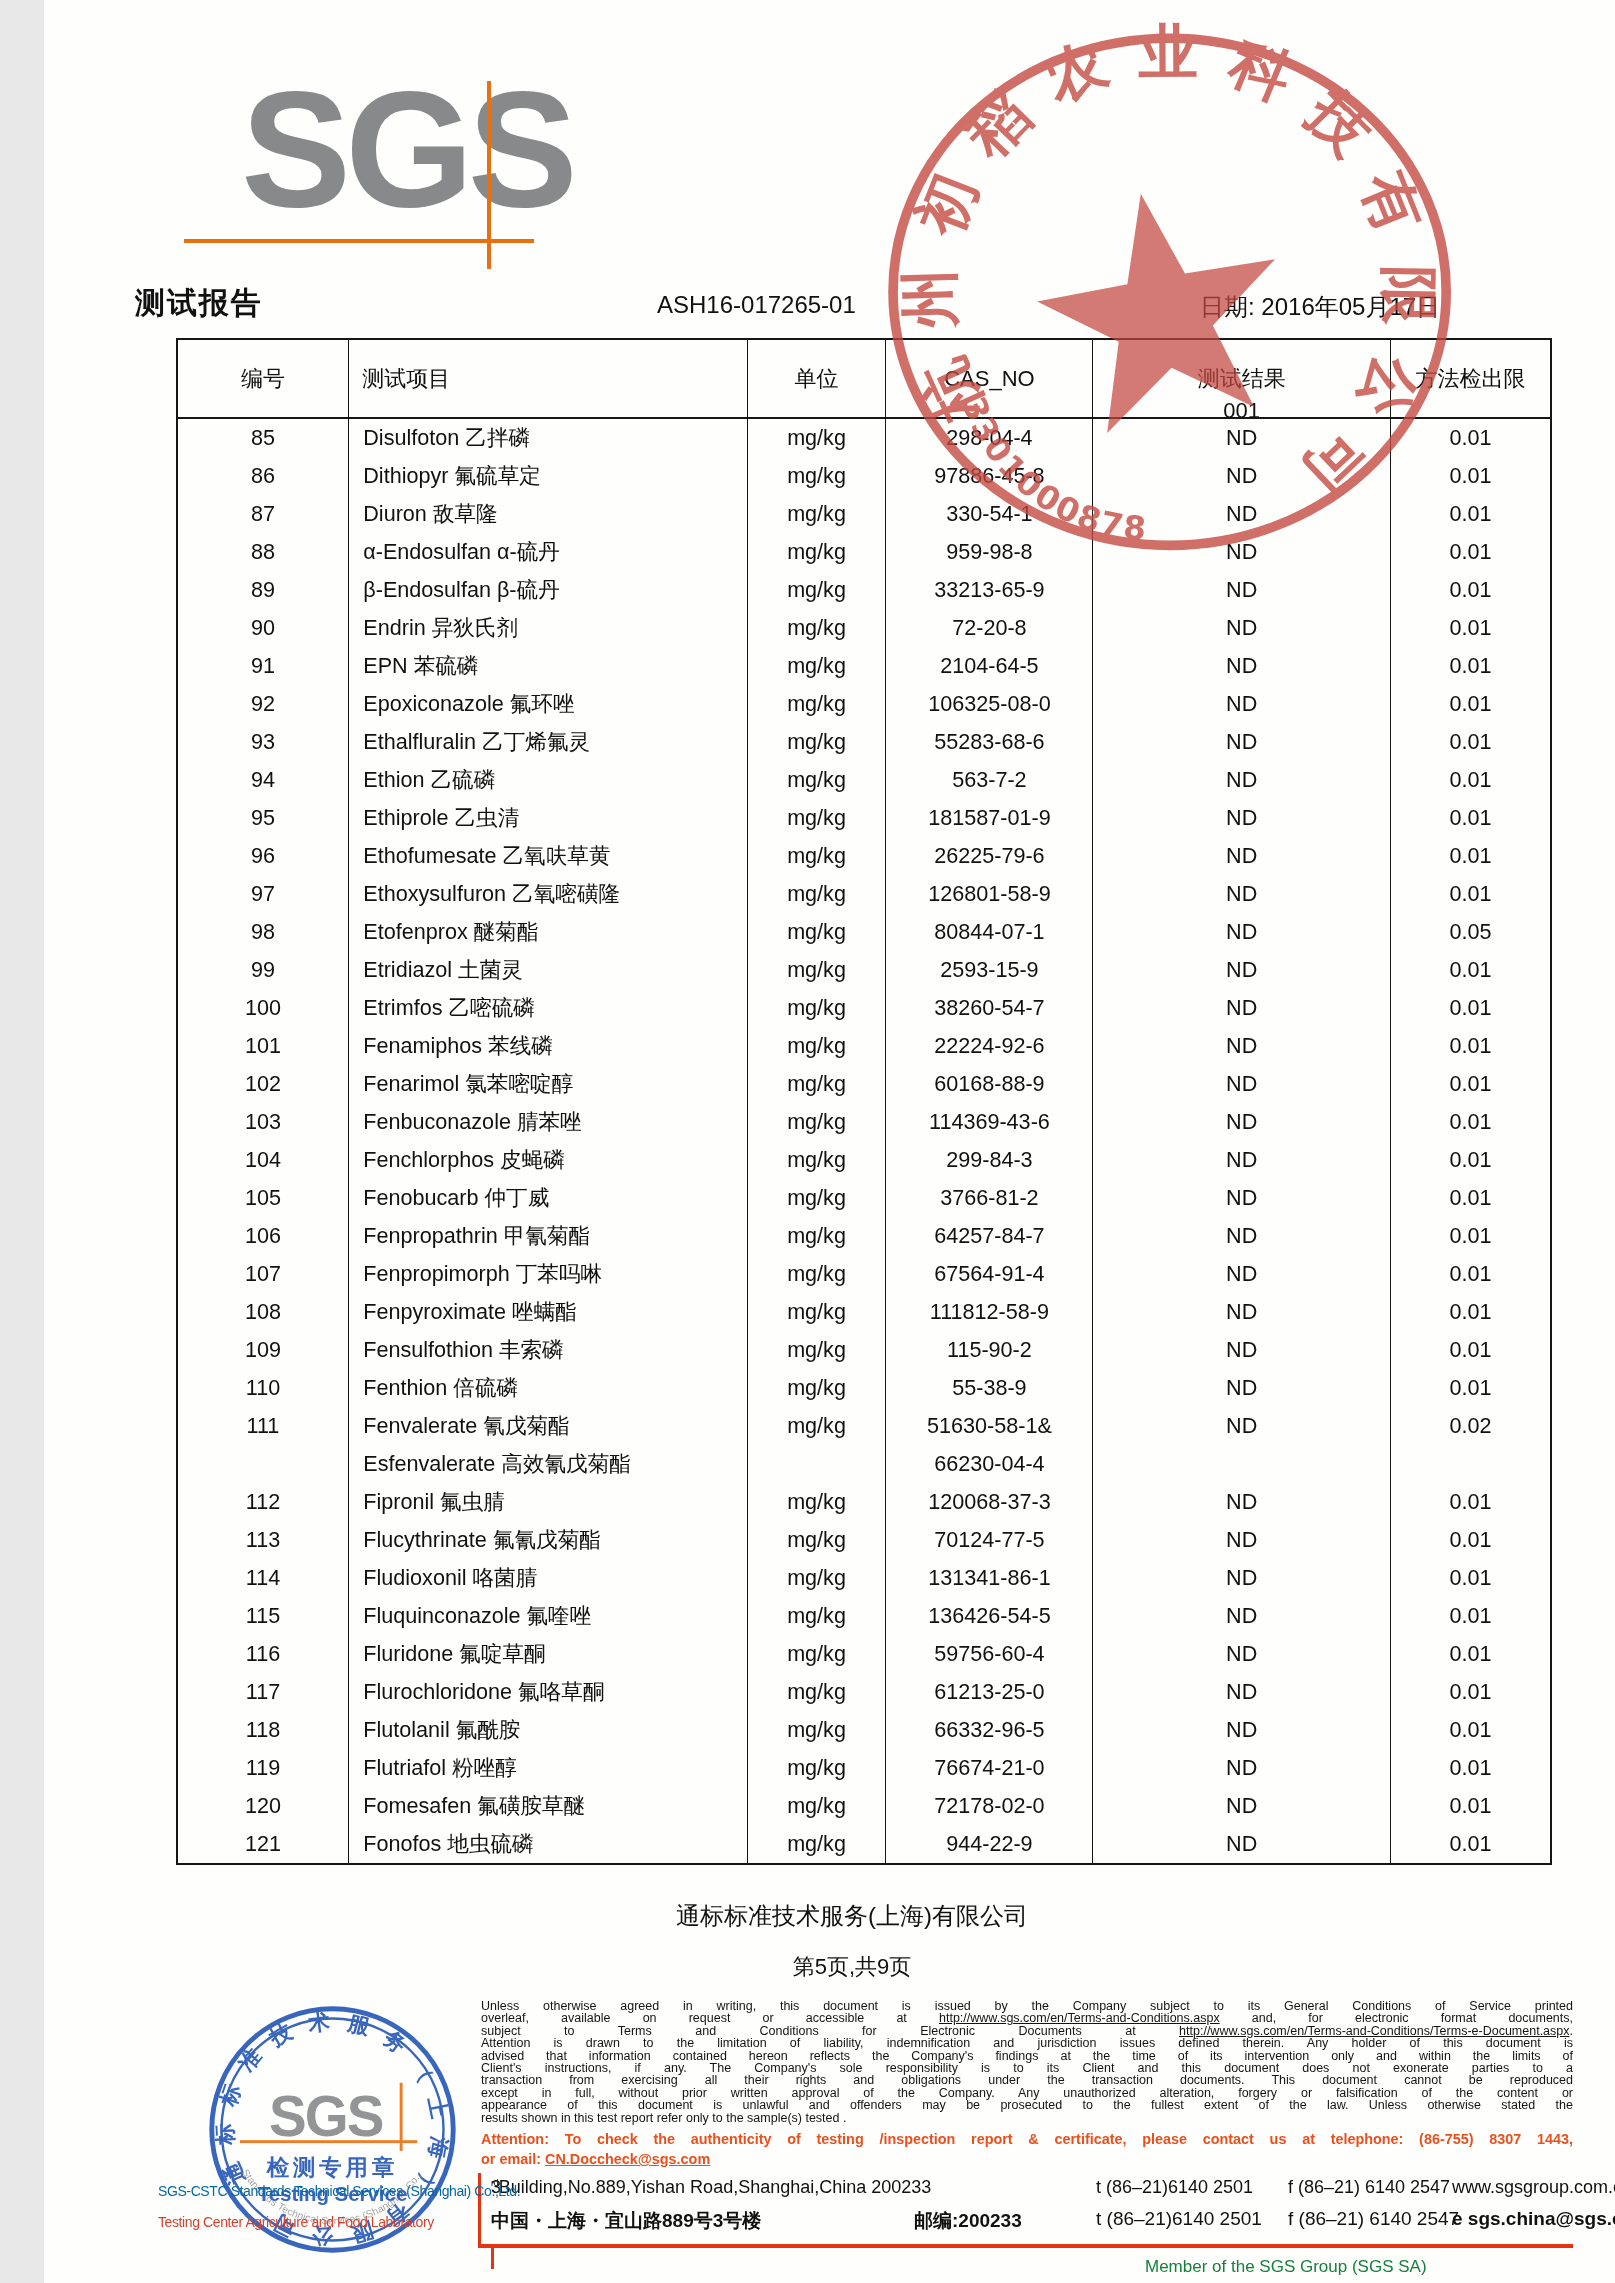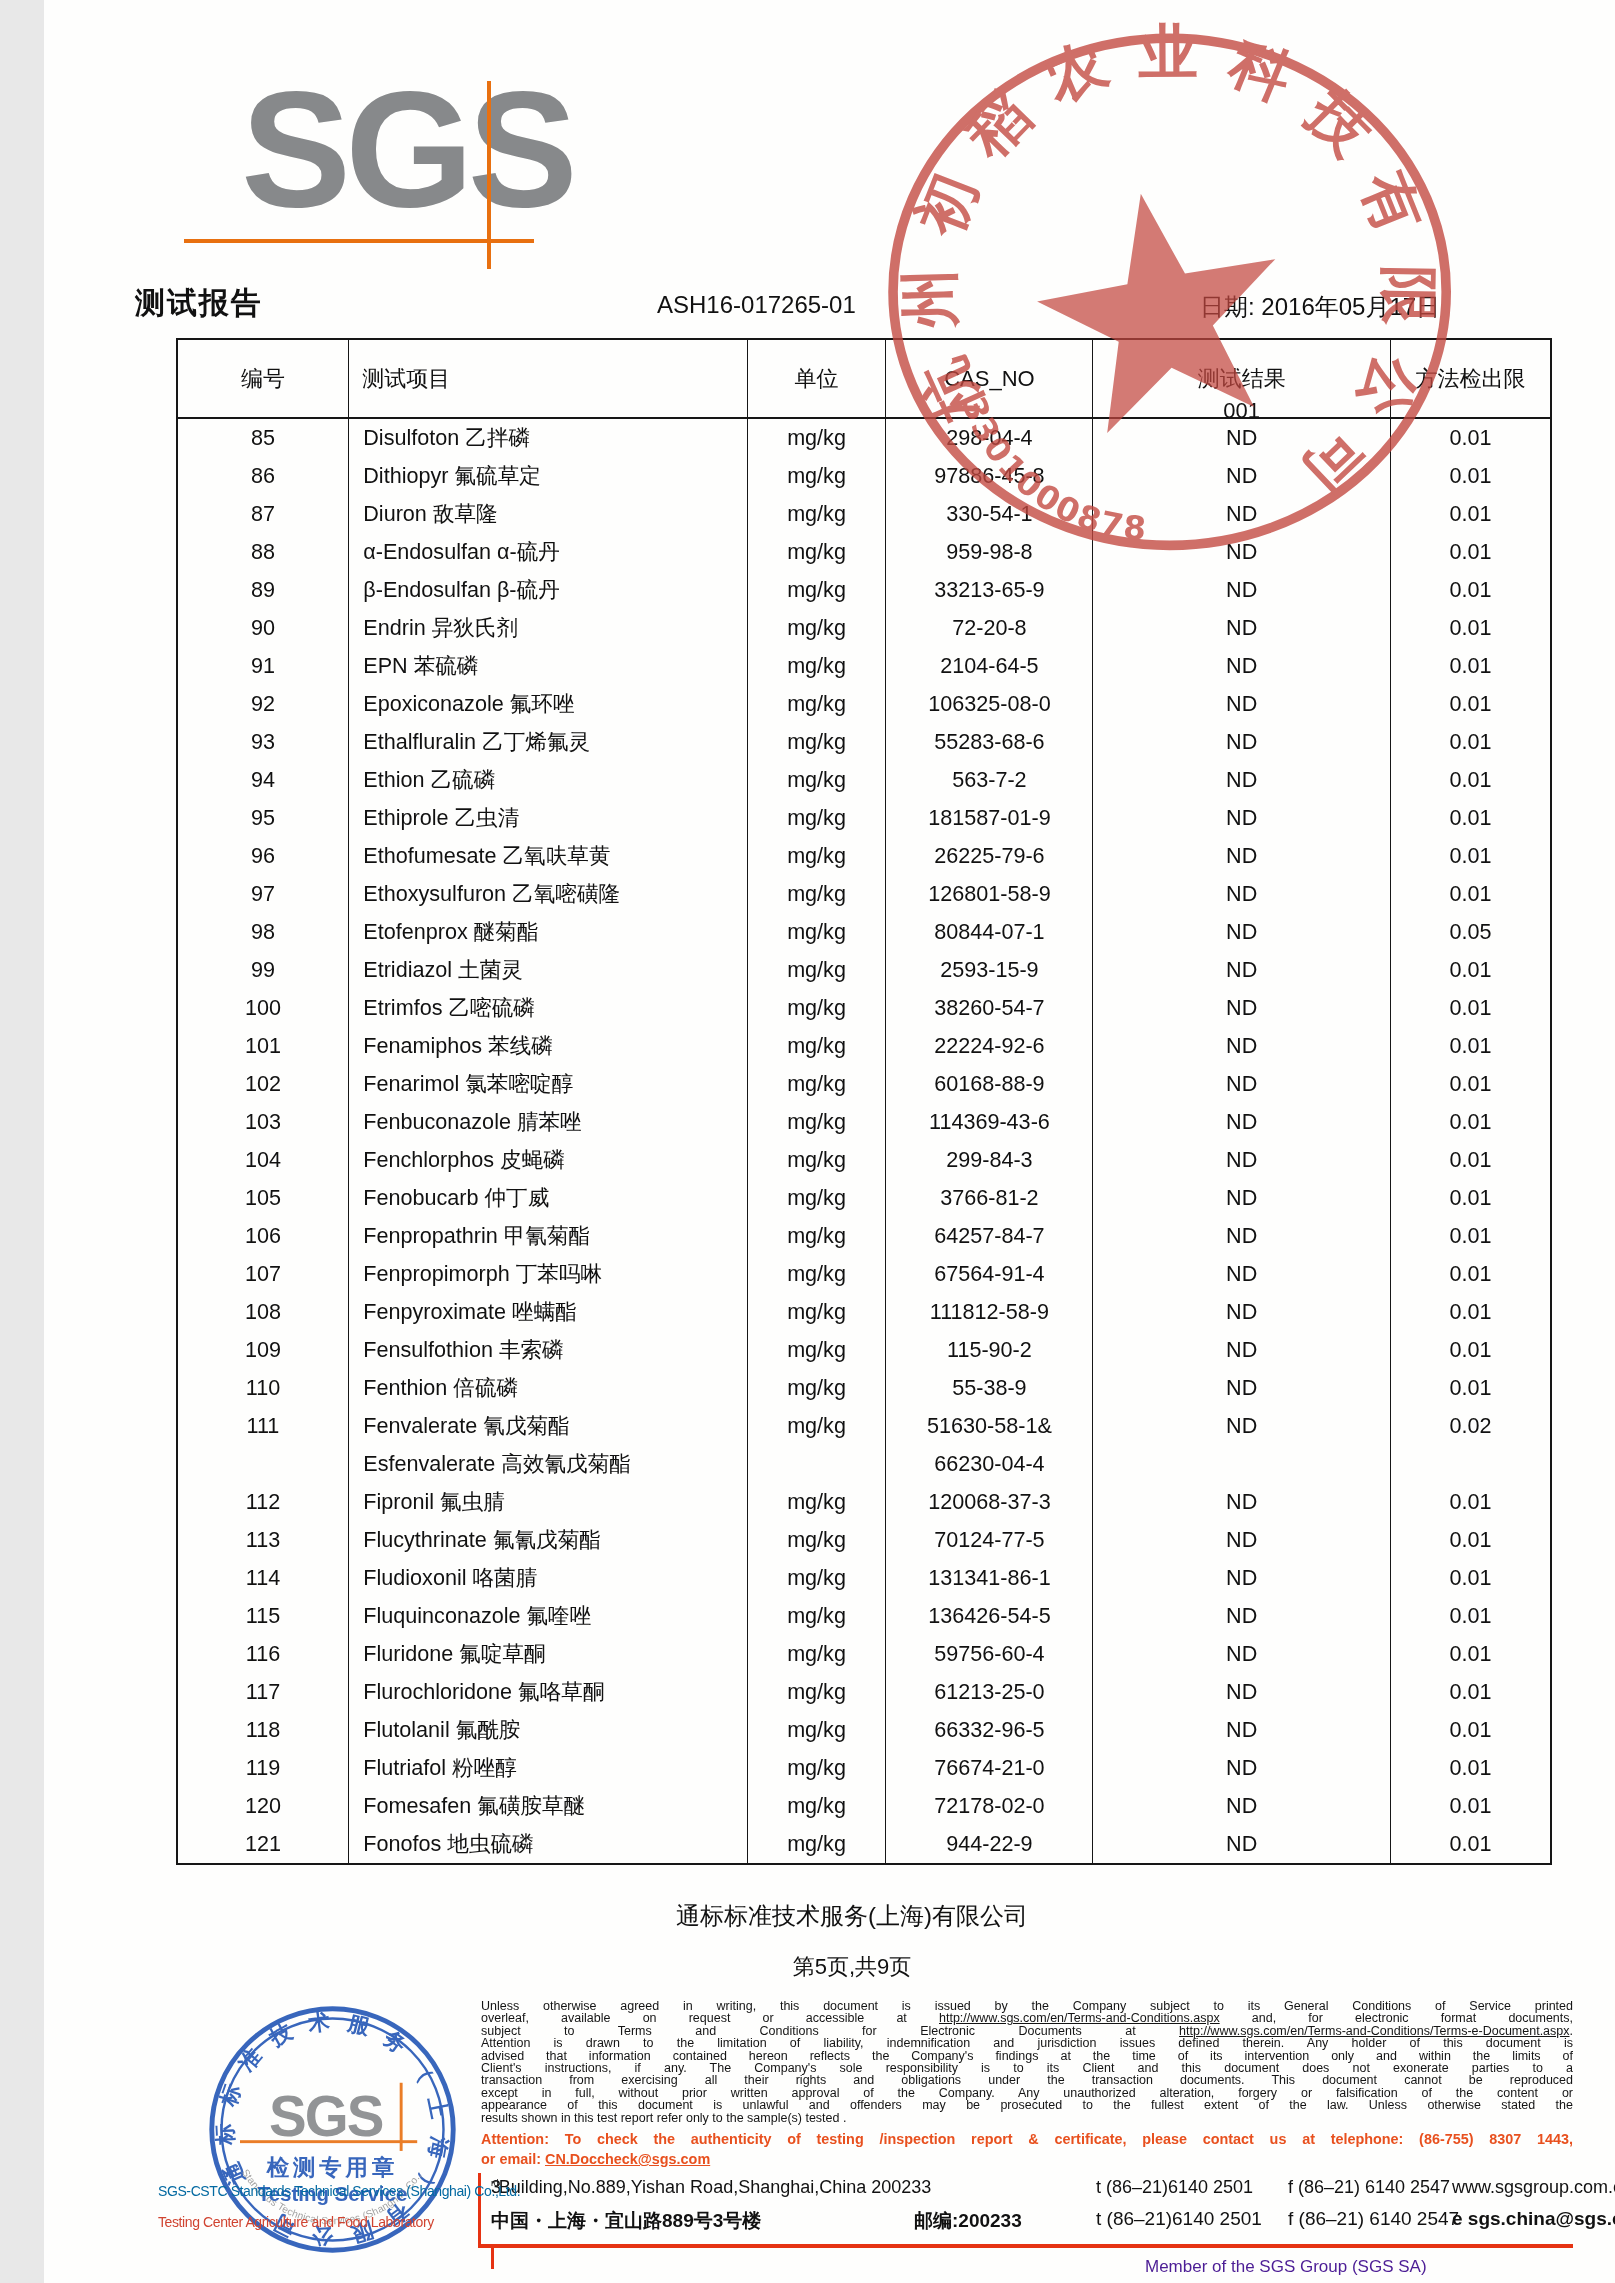--- a/index.html
+++ b/index.html
@@ -53,21 +53,21 @@
   .addr-row.r2{top:2208px;font-size:19px;font-weight:bold;}
   .addr-row span{position:absolute;top:0;}
   .a-main{left:0;}
   .a-post{left:423px;}
   .a-tel{left:605px;}
   .a-fax{left:797px;}
   .a-web{left:961px;text-align:center;}
   .addr-row.r2 .a-tel,.addr-row.r2 .a-fax{font-weight:normal;}
   .red-hline{position:absolute;left:434px;top:2244px;width:1095px;height:3.8px;background:#e63312;}
   .red-tick{position:absolute;left:447px;top:2248px;width:2.9px;height:21px;background:#e63312;}
-  .member{position:absolute;left:1101px;top:2257px;font-size:17px;color:#4c1d95;}
+  .member{position:absolute;left:1101px;top:2257px;font-size:17px;color:#15803d;}
 </style>
 </head>
 <body>
 
 <div class="page">
 
   <div class="logo-sgs">SGS</div>
   <div class="logo-hline"></div>
   <div class="logo-vline"></div>
 

